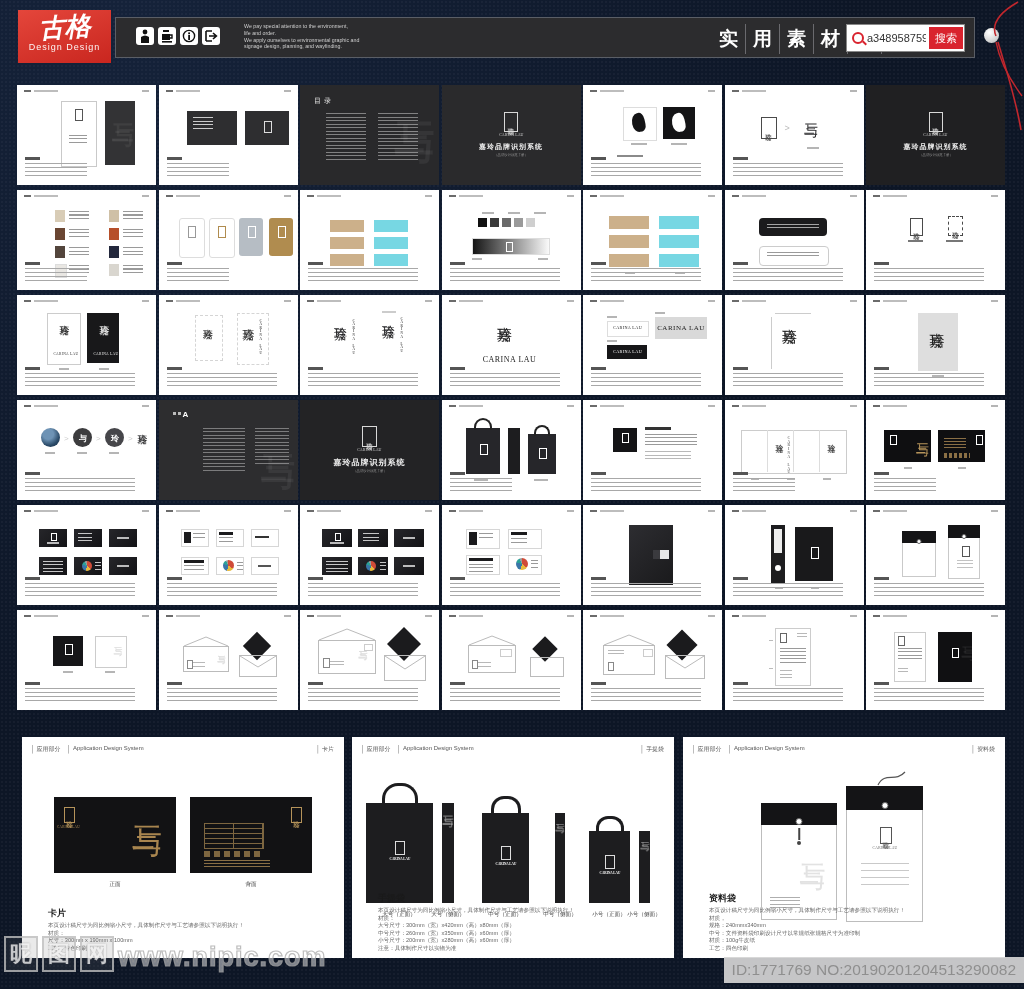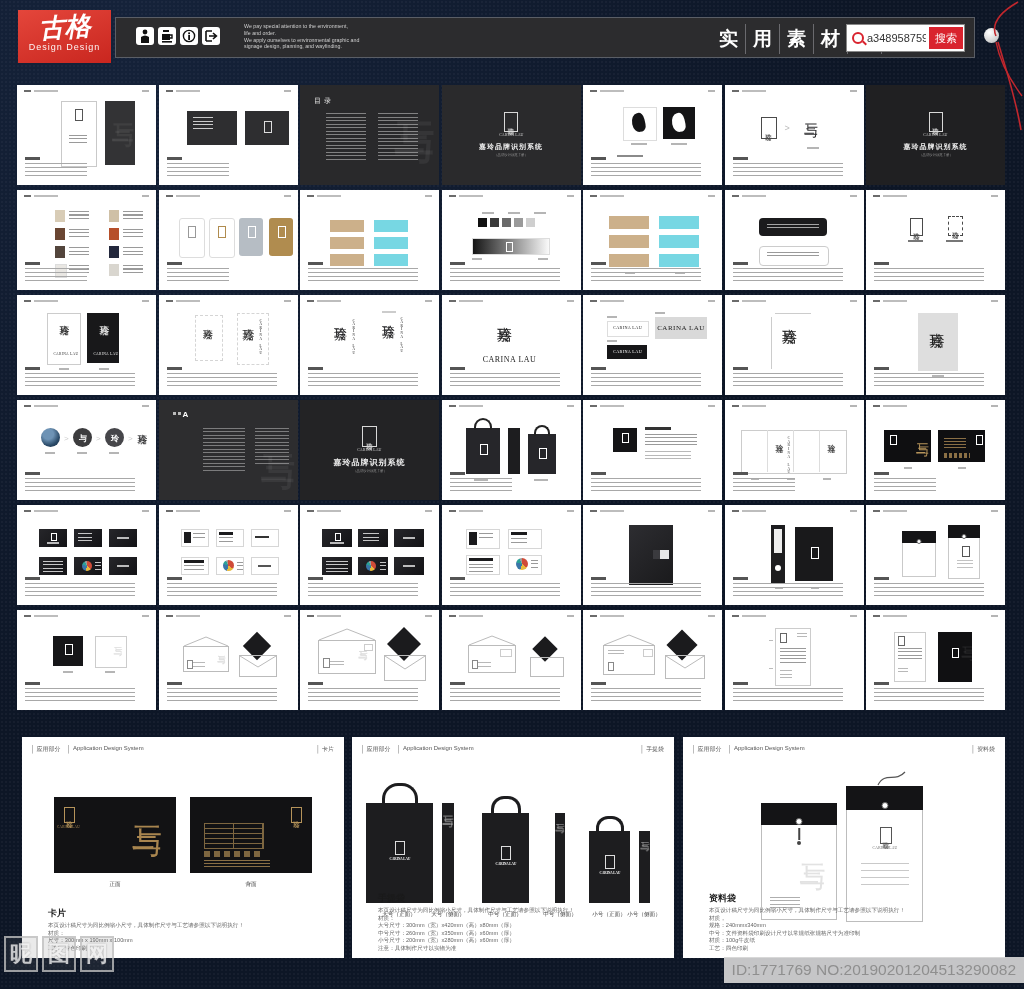--- a/index.html
+++ b/index.html
@@ -846,14 +846,15 @@
     <div class="pnl">中号：文件资料袋印刷设计尺寸以常规纸张规格尺寸为准印制</div>
     <div class="pnl">材质：100g牛皮纸</div>
     <div class="pnl">工艺：四色印刷</div>
   </div>
 </div>
 
 <div id="wm">
   <span class="wbox">昵</span>
   <span class="wbox">图</span>
   <span class="wbox">网</span>
+  <span class="wurl">www.nipic.com</span>
 </div>
 <div id="idband">ID:1771769 NO:20190201204513290082</div>
 
 </body></html>

